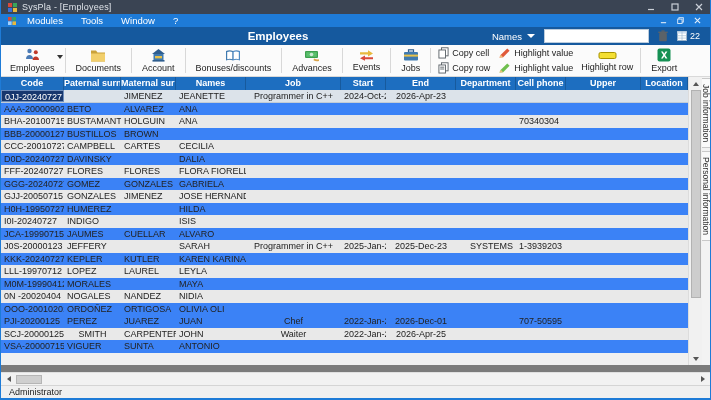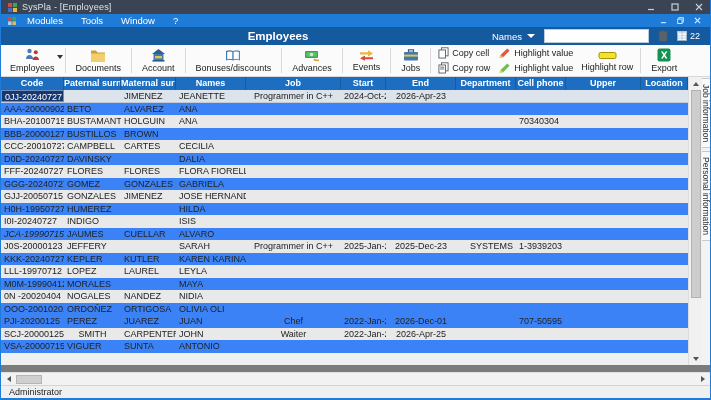--- a/index.html
+++ b/index.html
@@ -421,21 +421,21 @@
             <div class="tcell" style="width: 70px; text-align: left;">ISIS</div>
             <div class="tcell" style="width: 95px; text-align: center;"></div>
             <div class="tcell" style="width: 45px; text-align: center;"></div>
             <div class="tcell" style="width: 70px; text-align: center;"></div>
             <div class="tcell" style="width: 60px; text-align: left;"></div>
             <div class="tcell" style="width: 50px; text-align: left;"></div>
             <div class="tcell" style="width: 75px; text-align: left;"></div>
             <div class="tcell" style="width: 47px; text-align: left;"></div>
           </div>
           <div class="trow">
-            <div class="tcell" style="width: 63px; text-align: left; font-style: italic;">JCA-19990715</div>
+            <div class="tcell" style="width: 63px; text-align: left;">JCA-19990715</div>
             <div class="tcell" style="width: 57px; text-align: left;">JAUMES</div>
             <div class="tcell" style="width: 55px; text-align: left;">CUELLAR</div>
             <div class="tcell" style="width: 70px; text-align: left;">ALVARO</div>
             <div class="tcell" style="width: 95px; text-align: center;"></div>
             <div class="tcell" style="width: 45px; text-align: center;"></div>
             <div class="tcell" style="width: 70px; text-align: center;"></div>
             <div class="tcell" style="width: 60px; text-align: left;"></div>
             <div class="tcell" style="width: 50px; text-align: left;"></div>
             <div class="tcell" style="width: 75px; text-align: left;"></div>
             <div class="tcell" style="width: 47px; text-align: left;"></div>

